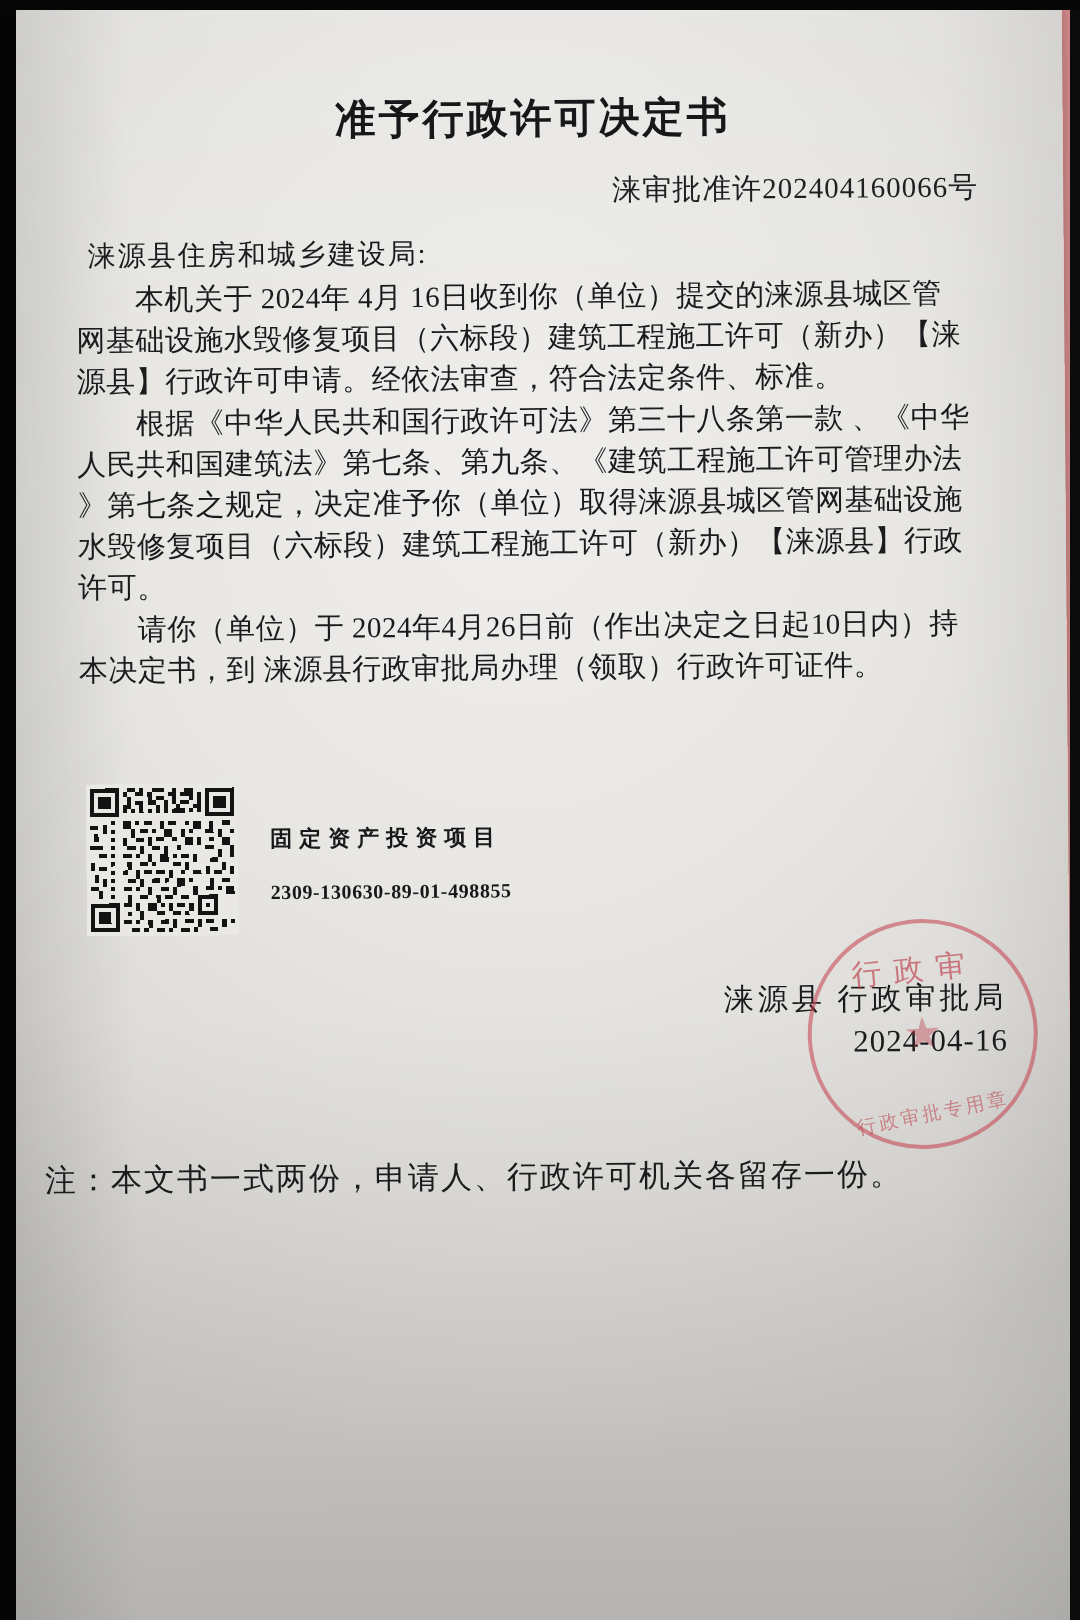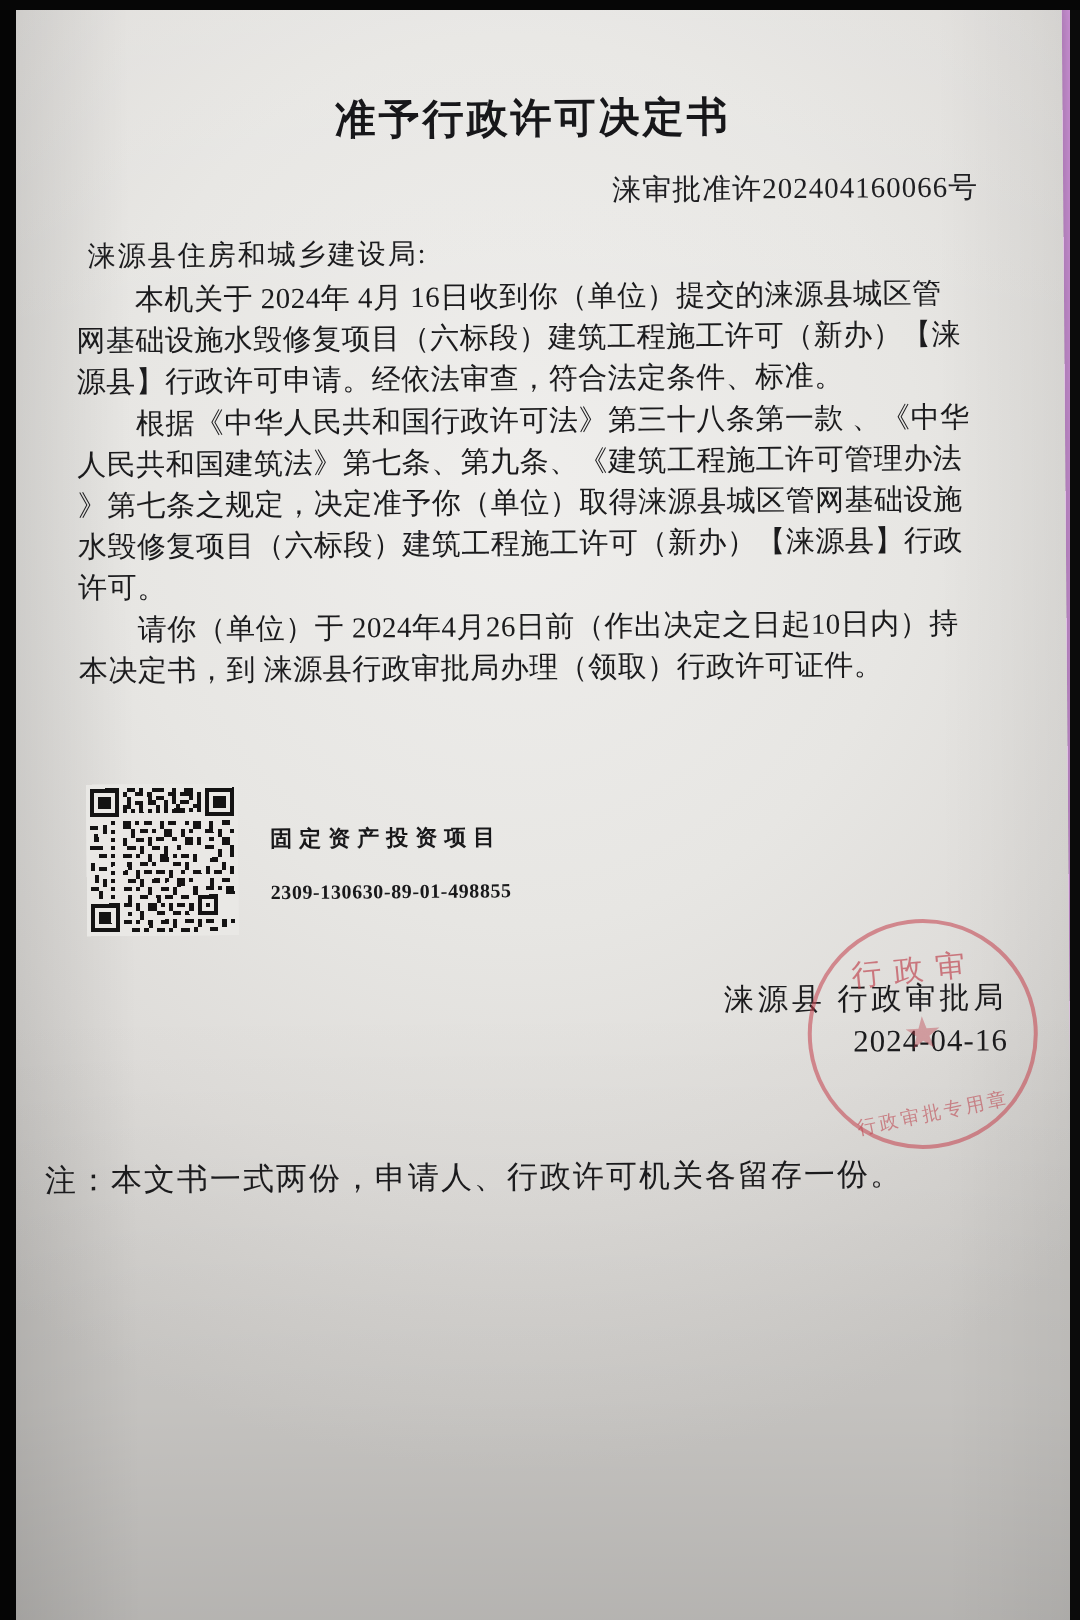--- a/index.html
+++ b/index.html
@@ -12,21 +12,21 @@
     height: 1620px;
     overflow: hidden;
     font-family: "Liberation Serif", "DejaVu Serif", serif;
   }
 
   
   #photo {
     position: relative;
     width: 1080px;
     height: 1620px;
-    background: #f0abfc;
+    background: #fca5a5;
     border-radius: 18px;
   }
 
   
   #paper {
     position: absolute;
     left: 8px;
     top: -14px;
     width: 1060px;
     height: 1648px;

